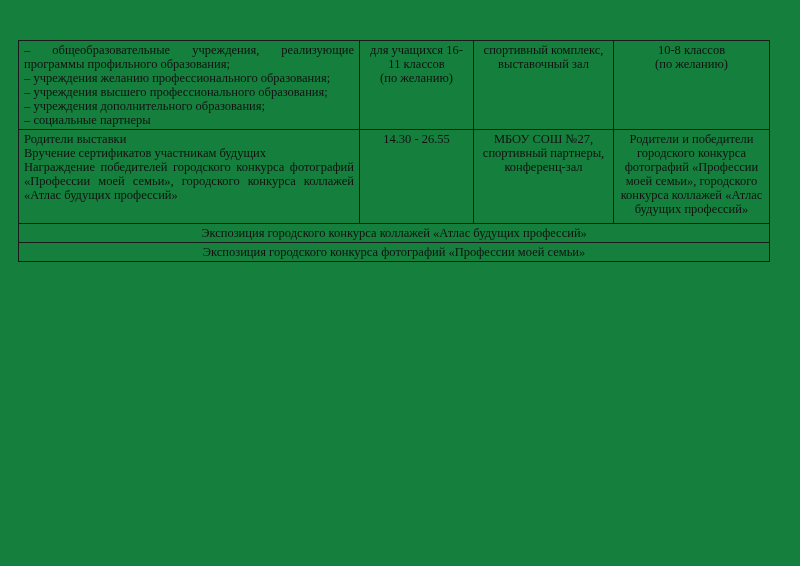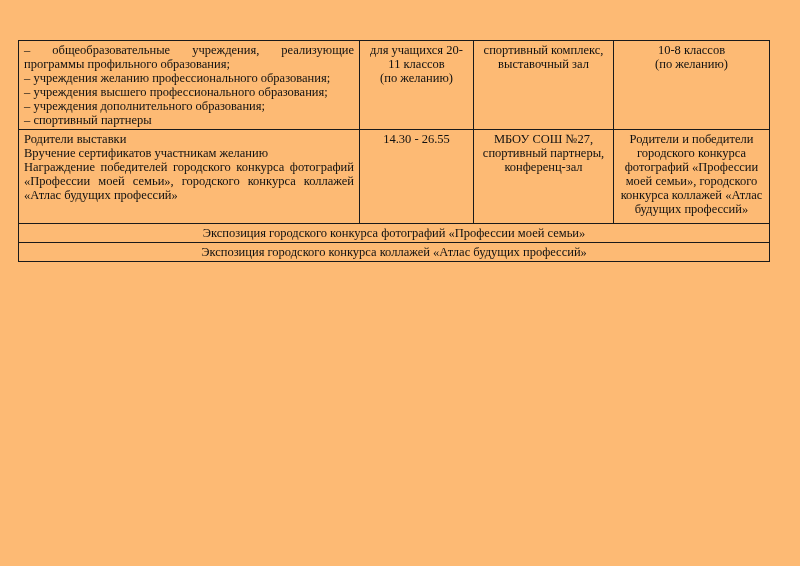--- a/index.html
+++ b/index.html
@@ -7,21 +7,21 @@
     padding: 0;
     width: 800px;
     height: 566px;
     background: #ffffff;
     overflow: hidden;
   }
   .page {
     position: relative;
     width: 800px;
     height: 566px;
-    background: #fdba74;
+    background: #15803d;
     font-family: "Liberation Serif", "DejaVu Serif", serif;
     color: #111111;
   }
   table.doc-table {
     position: absolute;
     left: 18px;
     top: 40px;
     width: 751px;
     border-collapse: collapse;
     table-layout: fixed;
@@ -63,48 +63,48 @@
       <col style="width:140px">
       <col style="width:156px">
     </colgroup>
     <tbody>
       <tr class="r-main1">
         <td class="c-just">
             <p>– общеобразовательные учреждения, реализующие программы профильного образования;</p>
             <p>– учреждения желанию профессионального образования;</p>
             <p>– учреждения высшего профессионального образования;</p>
             <p>– учреждения дополнительного образования;</p>
-            <p>– спортивный партнеры</p>
+            <p>– социальные партнеры</p>
           </td>
-        <td class="c-center">для учащихся 20-
+        <td class="c-center">для учащихся 16-
 11 классов
 (по желанию)</td>
         <td class="c-center">спортивный комплекс,
 выставочный зал</td>
         <td class="c-center">10-8 классов
 (по желанию)</td>
       </tr>
       <tr class="r-main2">
         <td class="c-just">
             <p>Родители выставки</p>
-            <p>Вручение сертификатов участникам желанию</p>
+            <p>Вручение сертификатов участникам будущих</p>
             <p>Награждение победителей городского конкурса фотографий «Профессии моей семьи», городского конкурса коллажей «Атлас будущих профессий»</p>
           </td>
         <td class="c-center">14.30 - 26.55</td>
         <td class="c-center">МБОУ СОШ №27,
 спортивный партнеры,
 конференц-зал</td>
         <td class="c-center">Родители и победители
 городского конкурса
 фотографий «Профессии
 моей семьи», городского
 конкурса коллажей «Атлас
 будущих профессий»</td>
       </tr>
       <tr class="r-foot">
-        <td class="c-span" colspan="4">Экспозиция городского конкурса фотографий «Профессии моей семьи»</td>
+        <td class="c-span" colspan="4">Экспозиция городского конкурса коллажей «Атлас будущих профессий»</td>
       </tr>
       <tr class="r-foot">
-        <td class="c-span" colspan="4">Экспозиция городского конкурса коллажей «Атлас будущих профессий»</td>
+        <td class="c-span" colspan="4">Экспозиция городского конкурса фотографий «Профессии моей семьи»</td>
       </tr>
     </tbody>
   </table>
 </div>
 
 </body></html>

